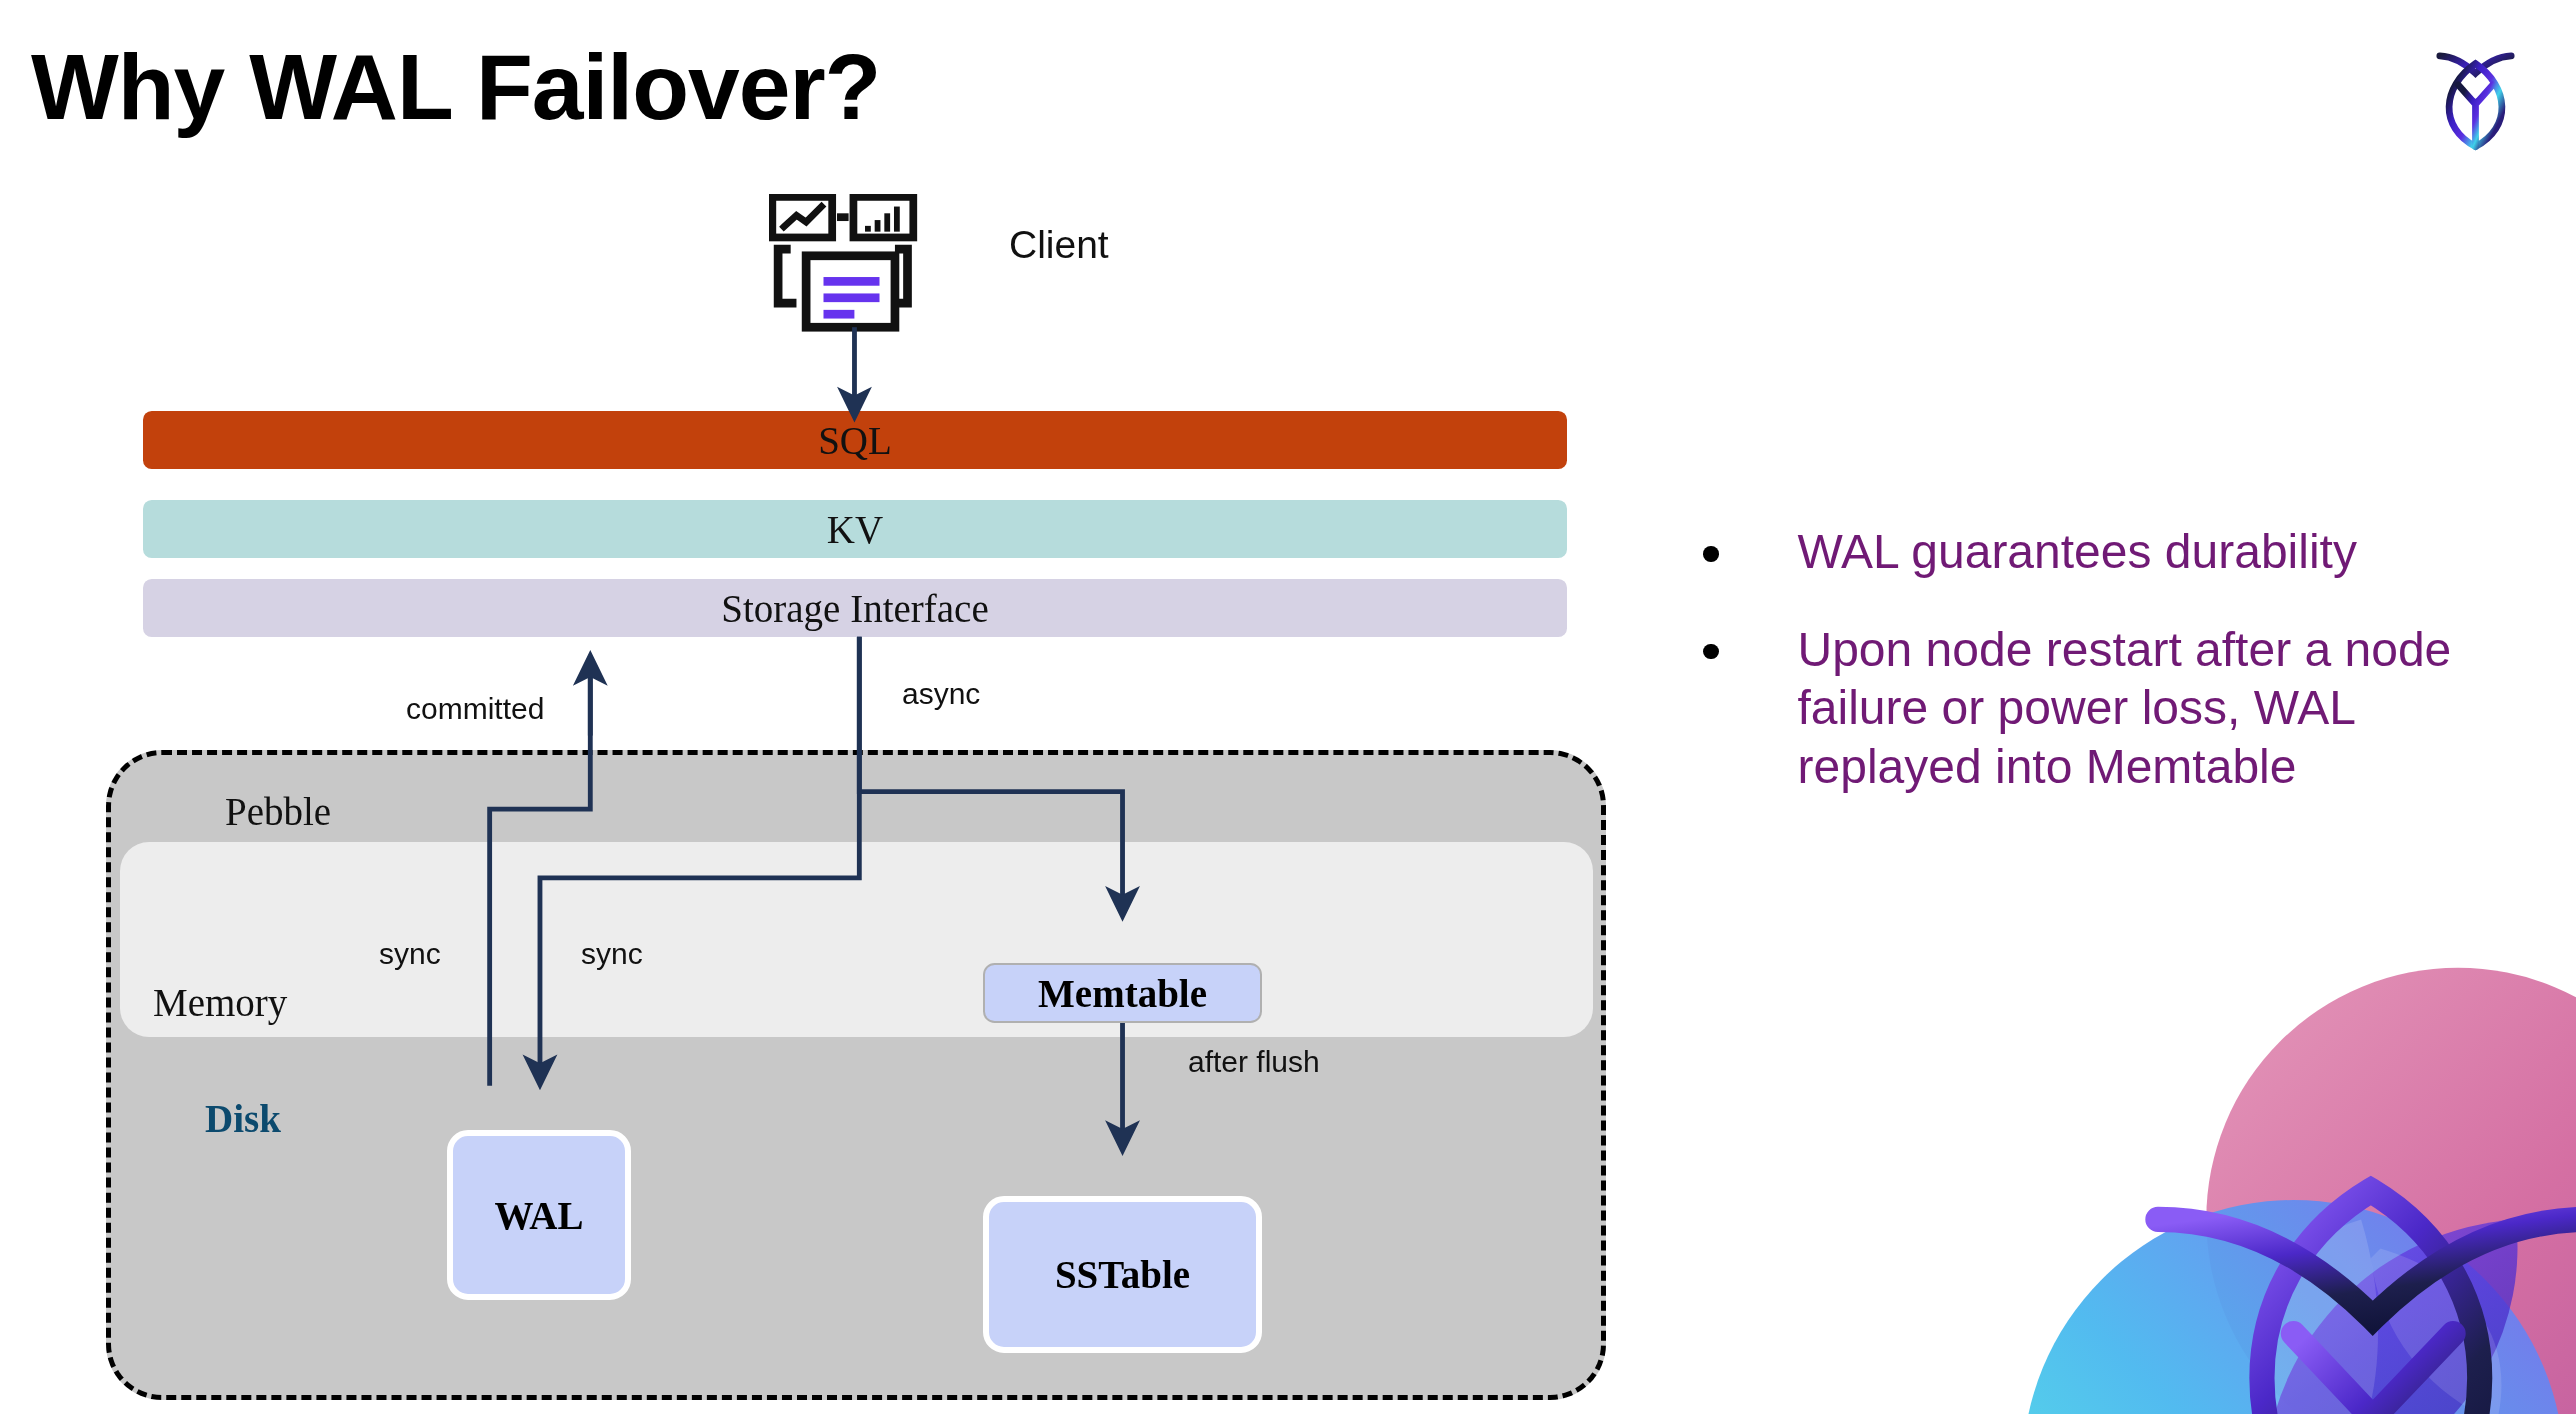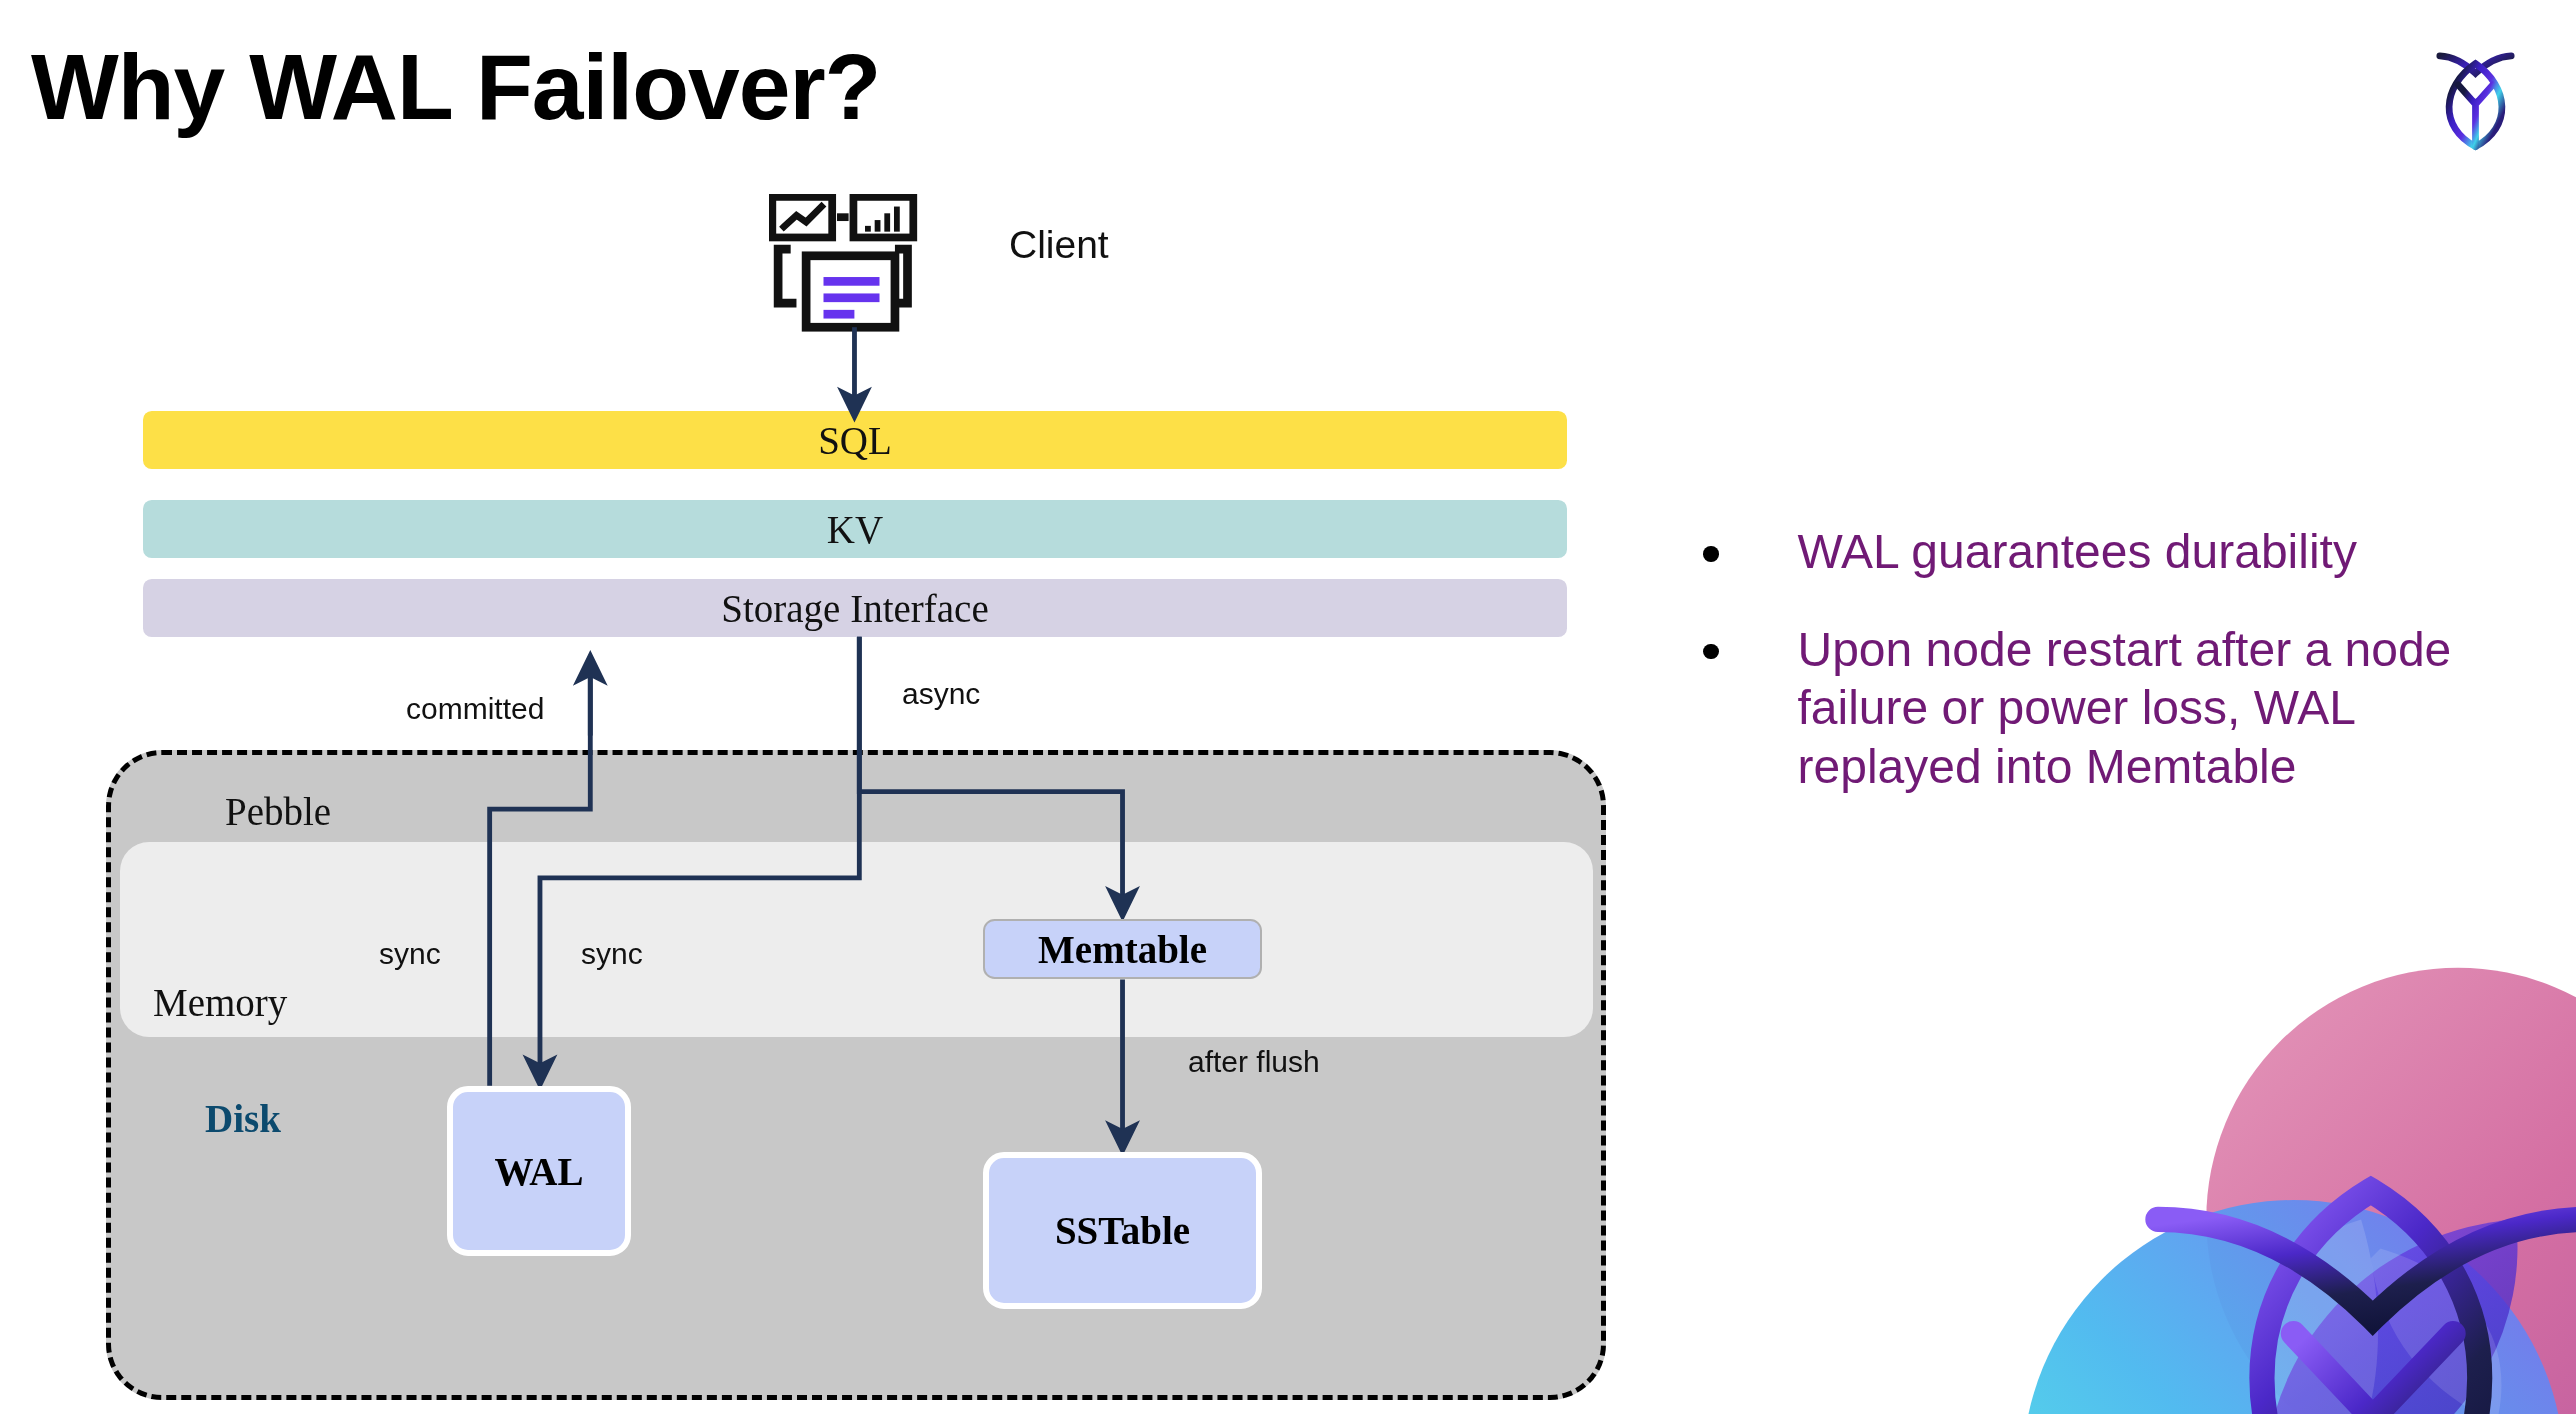--- a/index.html
+++ b/index.html
@@ -126,20 +126,21 @@
     position: absolute;
     display: flex;
     align-items: center;
     justify-content: center;
     background: #c7d2f9;
     font-family: "Liberation Serif", serif;
     font-weight: bold;
     font-size: 39px;
     color: #000000;
     box-sizing: border-box;
+    margin-top: 44px;
   }
   #node-memtable {
     left: 983px;
     top: 919px;
     width: 279px;
     height: 60px;
     border: 2.9px solid #b0b0b0;
     border-radius: 11.6px;
   }
   #node-wal {
@@ -272,21 +273,21 @@
     <path d="M130 57 L143 57 L143 113 L124 113" fill="none" stroke="#111111" stroke-width="9"></path>
 
     <rect x="38" y="64" width="92" height="74" fill="#ffffff" stroke="#111111" stroke-width="9"></rect>
     <rect x="56" y="86" width="58" height="9" fill="#6633ee"></rect>
     <rect x="56" y="103" width="58" height="9" fill="#6633ee"></rect>
     <rect x="56" y="120" width="32" height="9" fill="#6633ee"></rect>
   </svg>
 </div>
 <div id="client-label">Client</div>
 
-<div class="layer-bar" id="layer-sql" style="background:#fde047">
+<div class="layer-bar" id="layer-sql" style="background:#c2410c">
   <span>SQL</span>
 </div>
 <div class="layer-bar" id="layer-kv" style="background:#b6dcdc">
   <span>KV</span>
 </div>
 <div class="layer-bar" id="layer-si" style="background:#d6d2e4">
   <span>Storage Interface</span>
 </div>
 
 <div id="pebble-container"></div>

